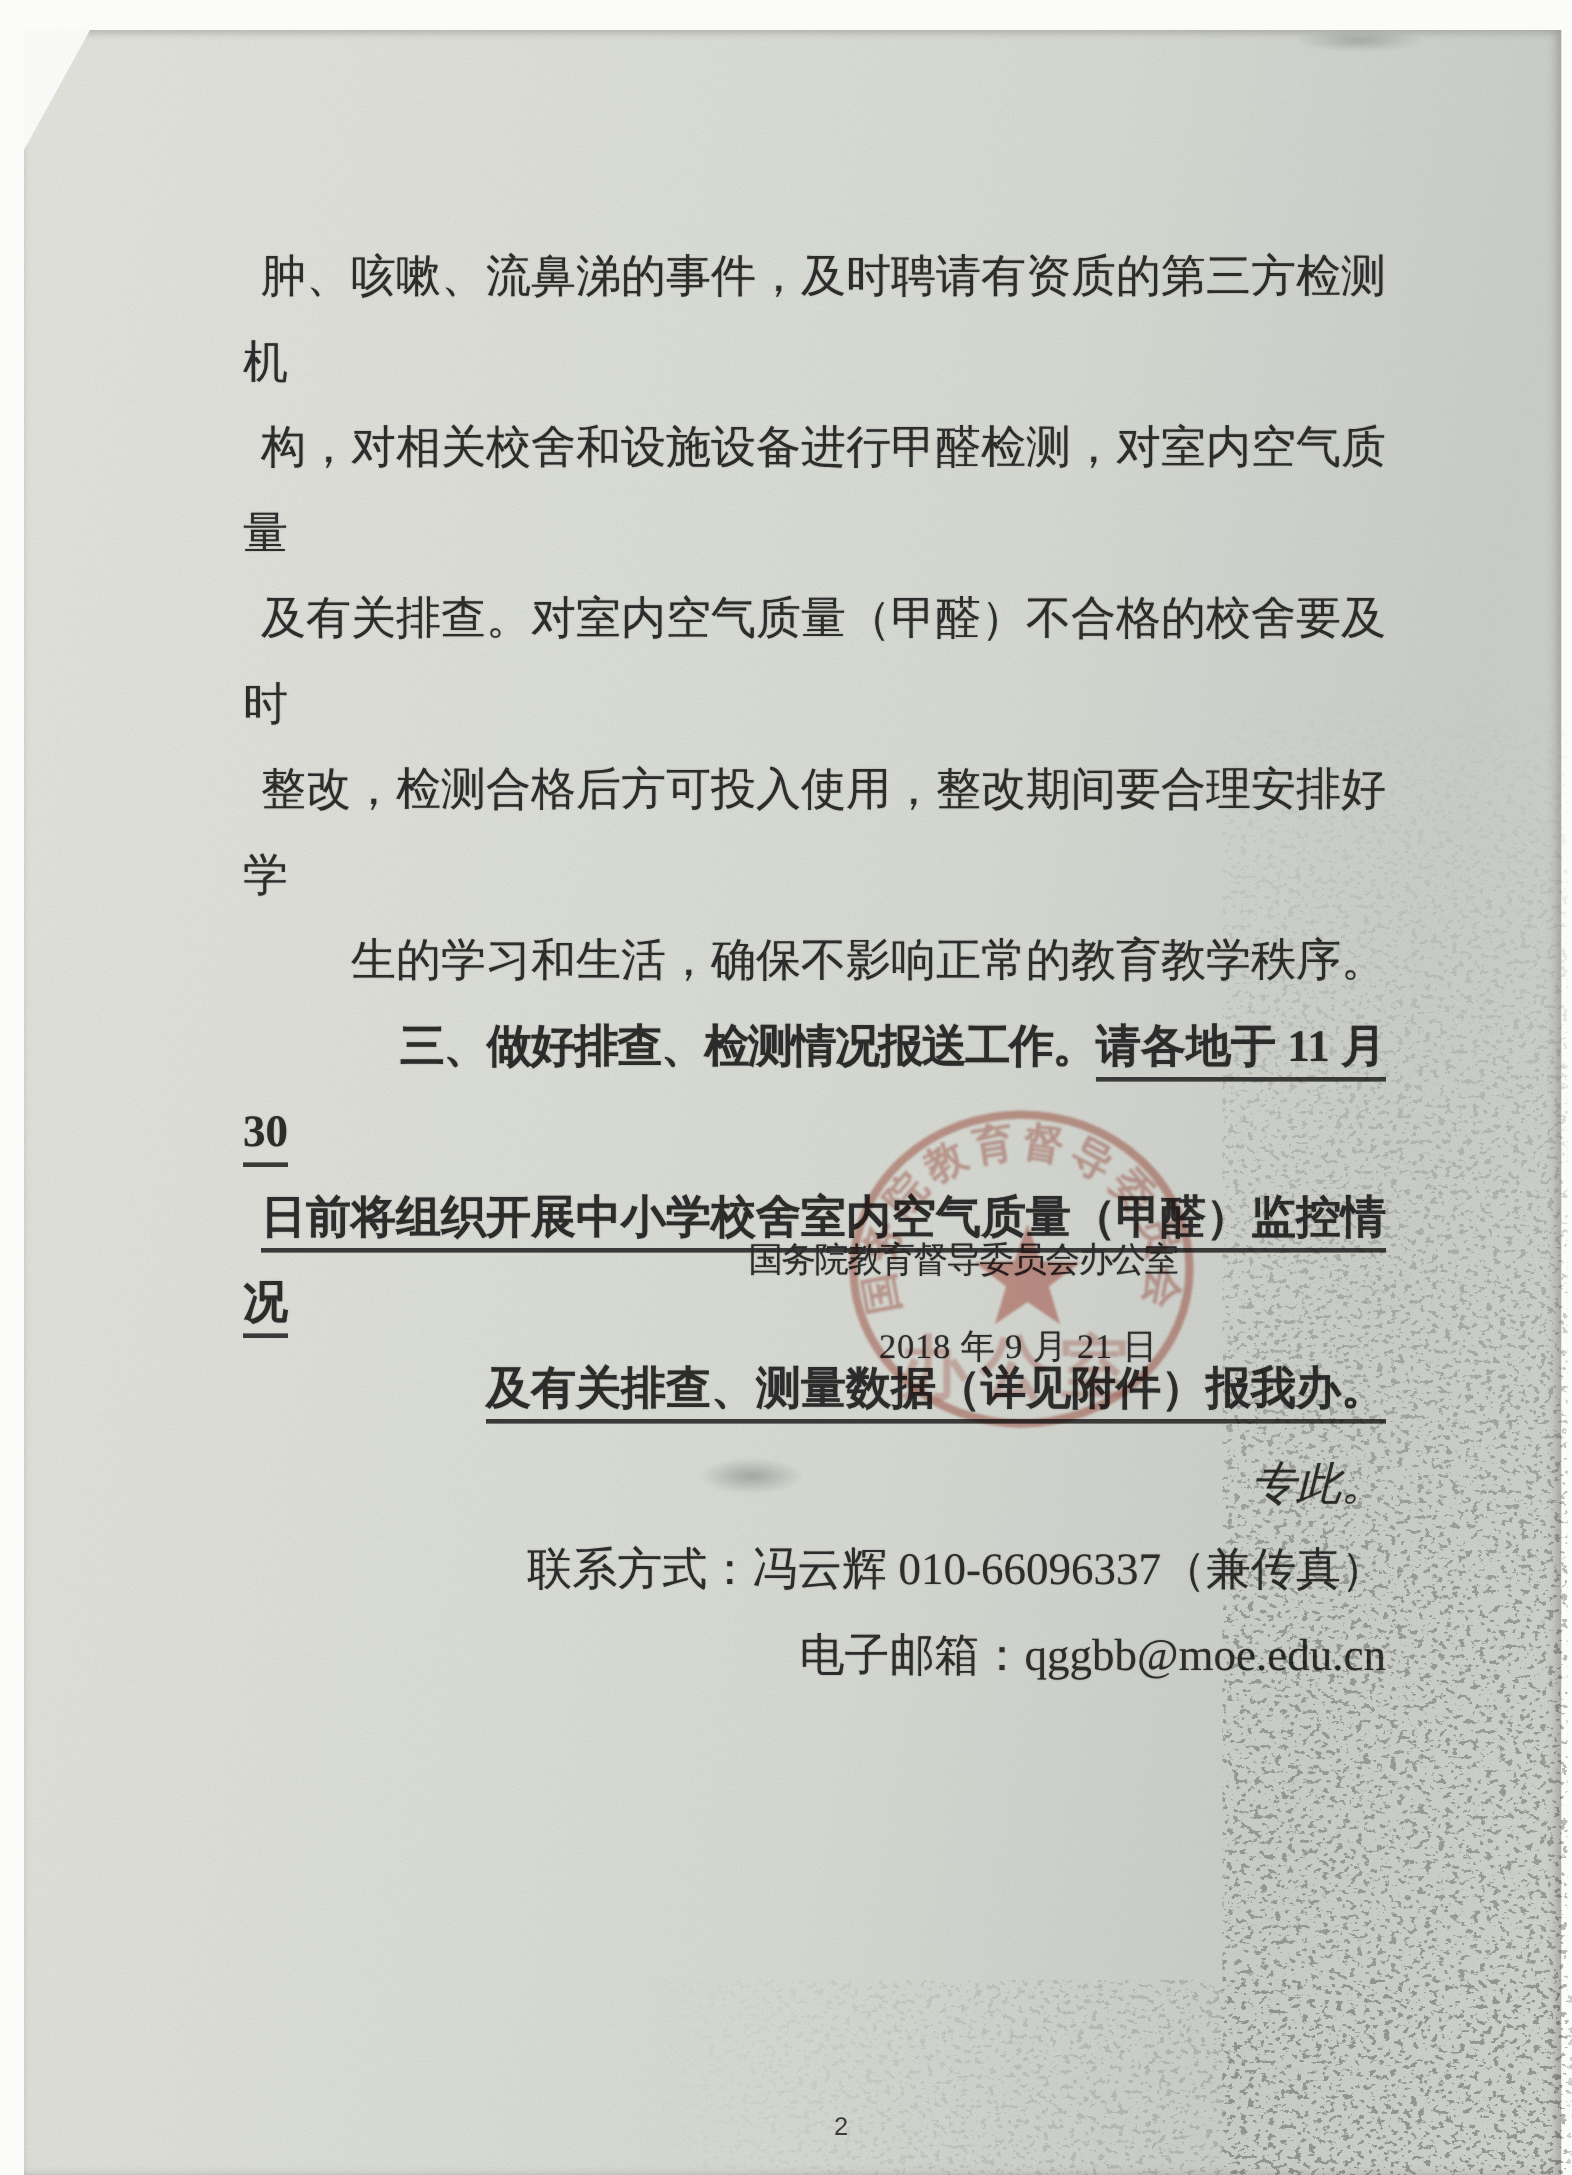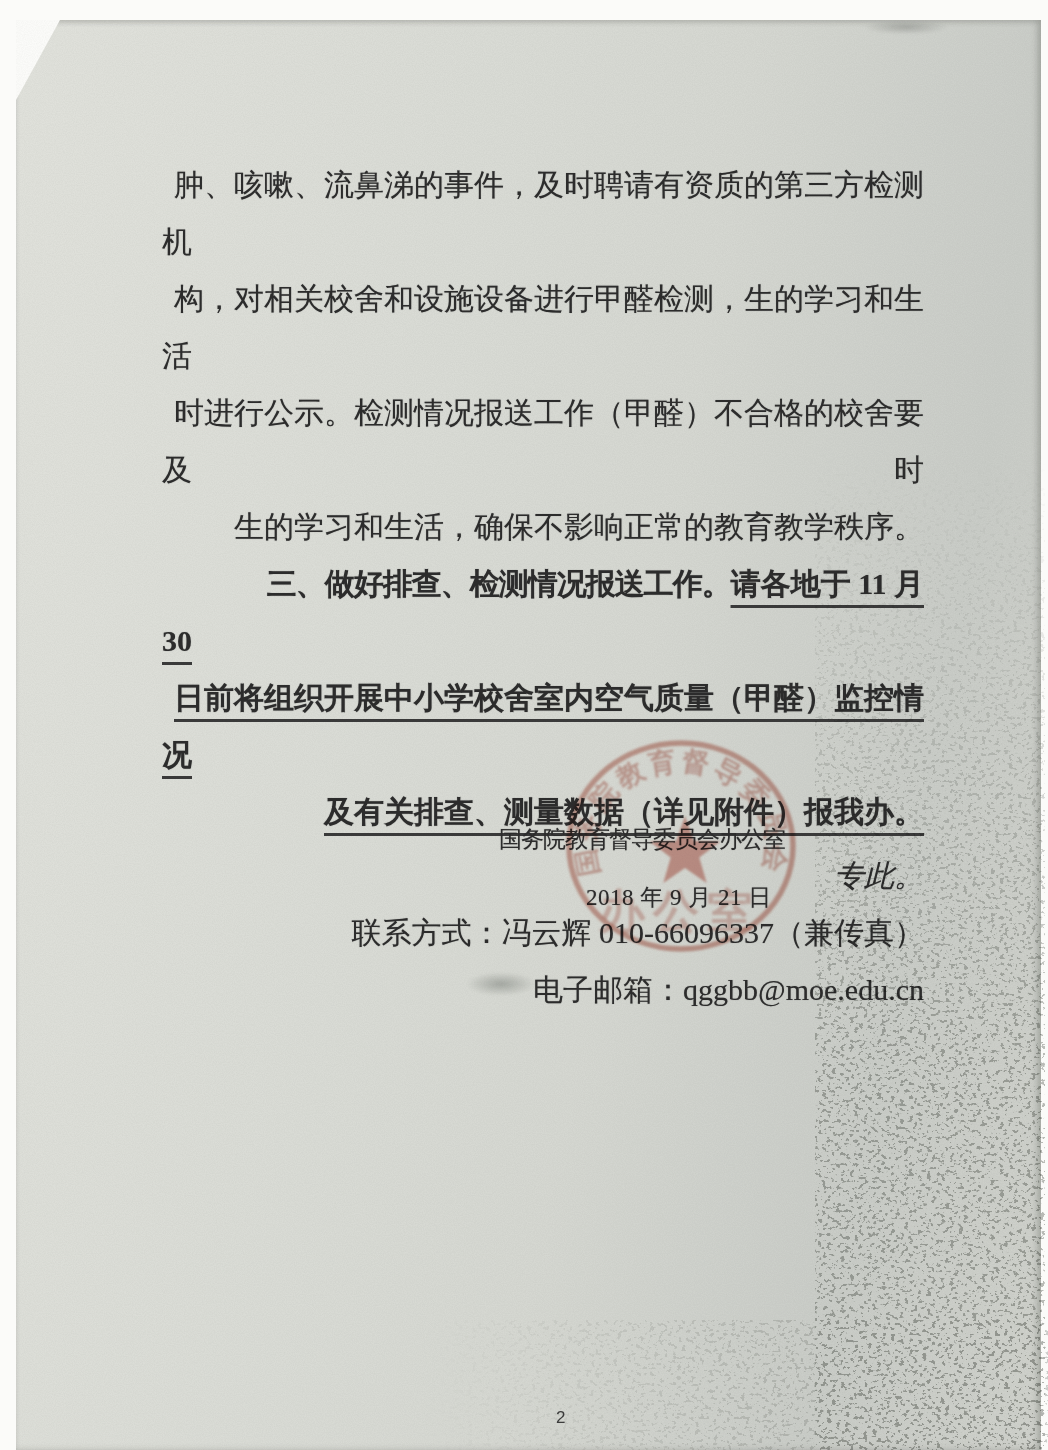--- a/index.html
+++ b/index.html
@@ -72,22 +72,23 @@
   .seal-text{font-family:"Liberation Serif","DejaVu Serif",serif;font-weight:700;}
 </style>
 </head>
 <body>
 
 <div class="page">
   <div class="paper">
 
     <div class="textblock">
       <p class="fill">肿、咳嗽、流鼻涕的事件，及时聘请有资质的第三方检测机</p>
-      <p class="fill">构，对相关校舍和设施设备进行甲醛检测，生的学习和生活</p>
-      <p class="fill">时进行公示。检测情况报送工作（甲醛）不合格的校舍要及时</p>
+      <p class="fill">构，对相关校舍和设施设备进行甲醛检测，对室内空气质量</p>
+      <p class="fill">及有关排查。对室内空气质量（甲醛）不合格的校舍要及时</p>
+      <p class="fill">整改，检测合格后方可投入使用，整改期间要合理安排好学</p>
       <p>生的学习和生活，确保不影响正常的教育教学秩序。</p>
       <p class="fill indent"><span class="bold-head">三、做好排查、检测情况报送工作。</span><span class="u">请各地于 11 月 30</span></p>
       <p class="fill u">日前将组织开展中小学校舍室内空气质量（甲醛）监控情况</p>
       <p class="u">及有关排查、测量数据（详见附件）报我办。</p>
       <p class="indent gap">专此。</p>
       <p class="indent">联系方式：冯云辉 010-66096337（兼传真）</p>
       <p class="indent">电子邮箱：qggbb@moe.edu.cn</p>
     </div>
 
     <div class="sig">国务院教育督导委员会办公室</div>

